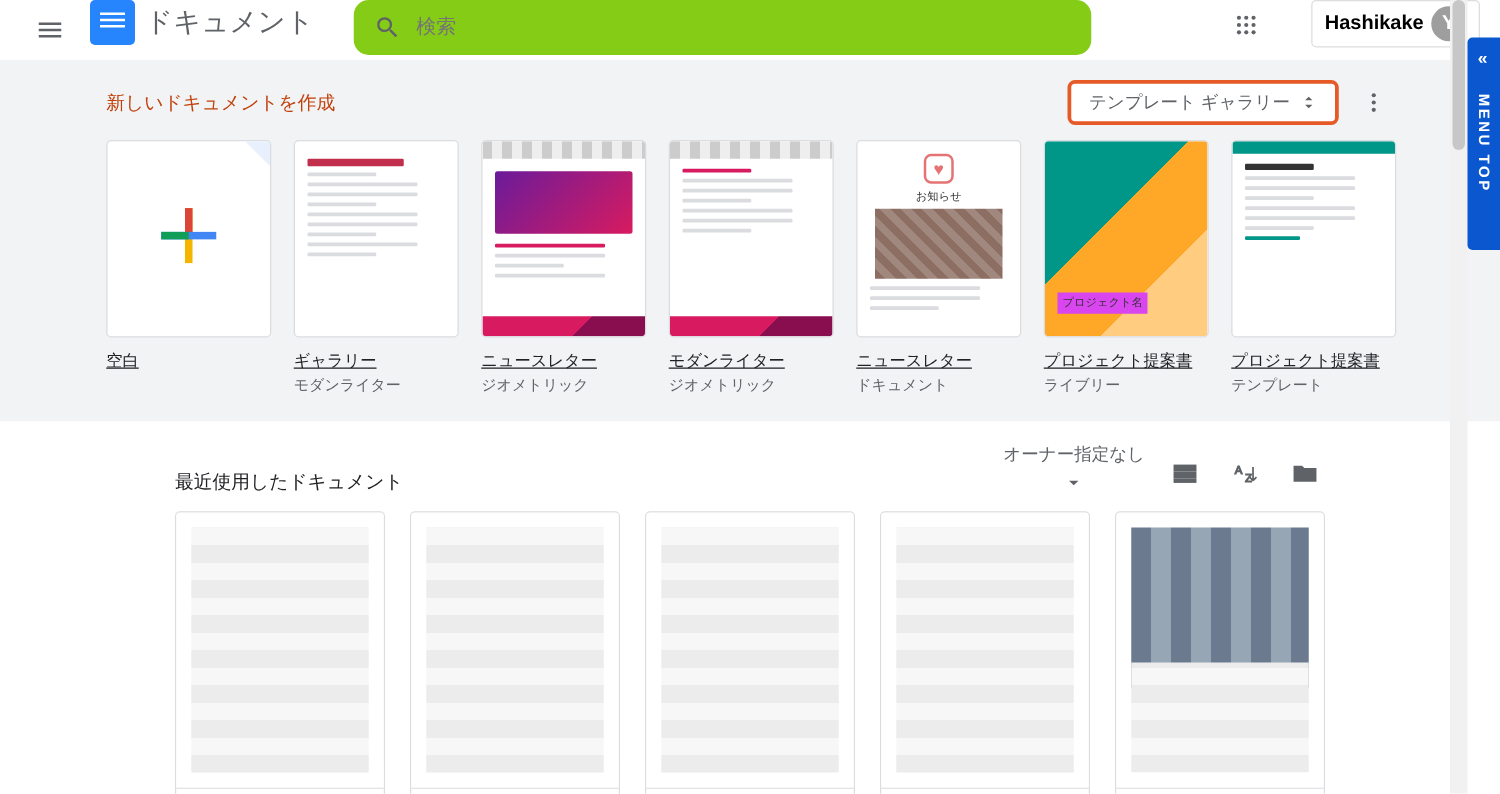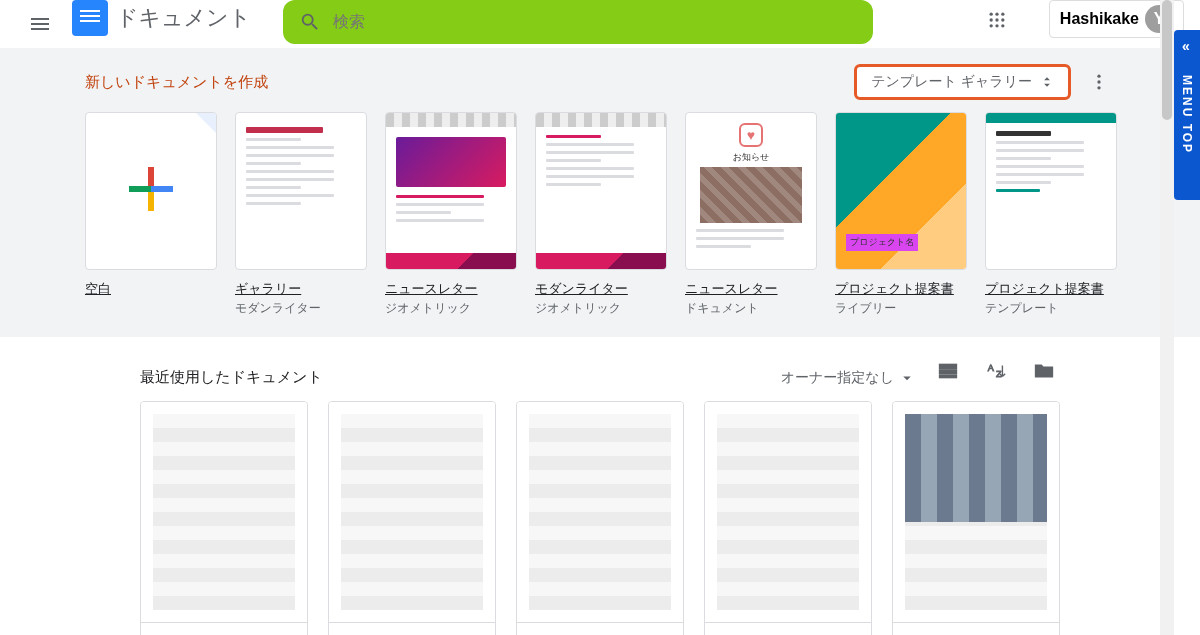--- a/index.html
+++ b/index.html
@@ -57,21 +57,21 @@
 .tpl-thumb .photo { position: absolute; top: 54px; left: 14px; right: 14px; height: 56px; background: repeating-linear-gradient(45deg,#8d6e63,#8d6e63 6px,#a1887f 6px,#a1887f 12px); }
 .tpl-thumb .gray-grid { position: absolute; top: 0; left: 0; right: 0; height: 14px; background: repeating-linear-gradient(90deg,#ccc,#ccc 8px,#eee 8px,#eee 16px); }
 .tpl-thumb .dog-ear { position: absolute; right: 0; top: 0; width: 0; height: 0; border-left: 20px solid transparent; border-top: 20px solid #e8f0fe; }
 
 
 .recent { padding: 18px 0 0; }
 .recent-inner { width: 920px; margin: 0 auto; }
 .recent-header { display: flex; align-items: flex-end; gap: 16px; margin-bottom: 14px; }
 .recent-title { font-size: 15px; color: #202124; flex: 0 0 auto; }
 .recent-spacer { flex: 1; }
-.owner-filter { display: flex; align-items: center; gap: 4px; font-size: 14px; color: #5f6368; cursor: pointer; }
+.owner-filter { display: flex; align-items: center; gap: 4px; font-size: 14px; color: #5f6368; cursor: pointer; flex-direction: column; }
 .owner-filter svg { width: 18px; height: 18px; fill: #5f6368; }
 .view-btn { width: 32px; height: 32px; display: flex; align-items: center; justify-content: center; cursor: pointer; }
 .view-btn svg { width: 22px; height: 22px; fill: #5f6368; stroke: #5f6368; }
 .recent-grid { display: flex; gap: 20px; }
 .doc-card { width: 172px; border: 1px solid #dadce0; border-radius: 4px; background: #fff; overflow: hidden; cursor: pointer; }
 .doc-preview { height: 220px; background: #fff; position: relative; }
 .doc-preview .pix { position: absolute; inset: 12px; background: repeating-linear-gradient(0deg,#ececec,#ececec 14px,#f7f7f7 14px,#f7f7f7 28px); filter: blur(0.5px); }
 .doc-preview .pix.photo { background: repeating-linear-gradient(90deg,#6b7a8f,#6b7a8f 16px,#97a6b5 16px,#97a6b5 32px); inset: 12px 12px 80px; }
 .doc-foot { height: 40px; border-top: 1px solid #dadce0; display: flex; align-items: center; padding: 0 8px; gap: 6px; font-size: 12px; color: #5f6368; }
 

